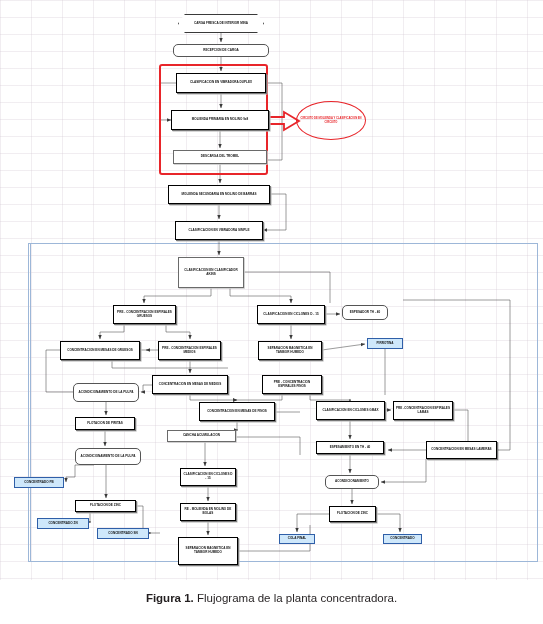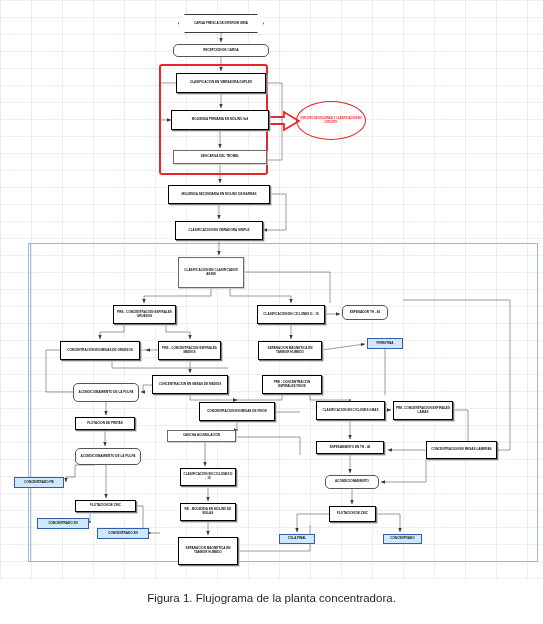--- a/index.html
+++ b/index.html
@@ -125,21 +125,21 @@
   
   #caption{
     position:absolute;
     left:0; top:592px;
     width:543px;
     text-align:center;
     font-size:11.5px;
     color:#231f20;
     font-family:"Liberation Sans", sans-serif;
   }
-  #caption b{font-weight:400;}
+  #caption b{font-weight:700;}
 </style>
 </head>
 <body>
 
 <div id="page">
 
   <div id="grid"></div>
 
   <div class="sheet" style="left:28px; top:243px; width:508px; height:317px;"></div>
   <div class="sheet" style="left:28px; top:243px; width:1px; height:317px;"></div>

